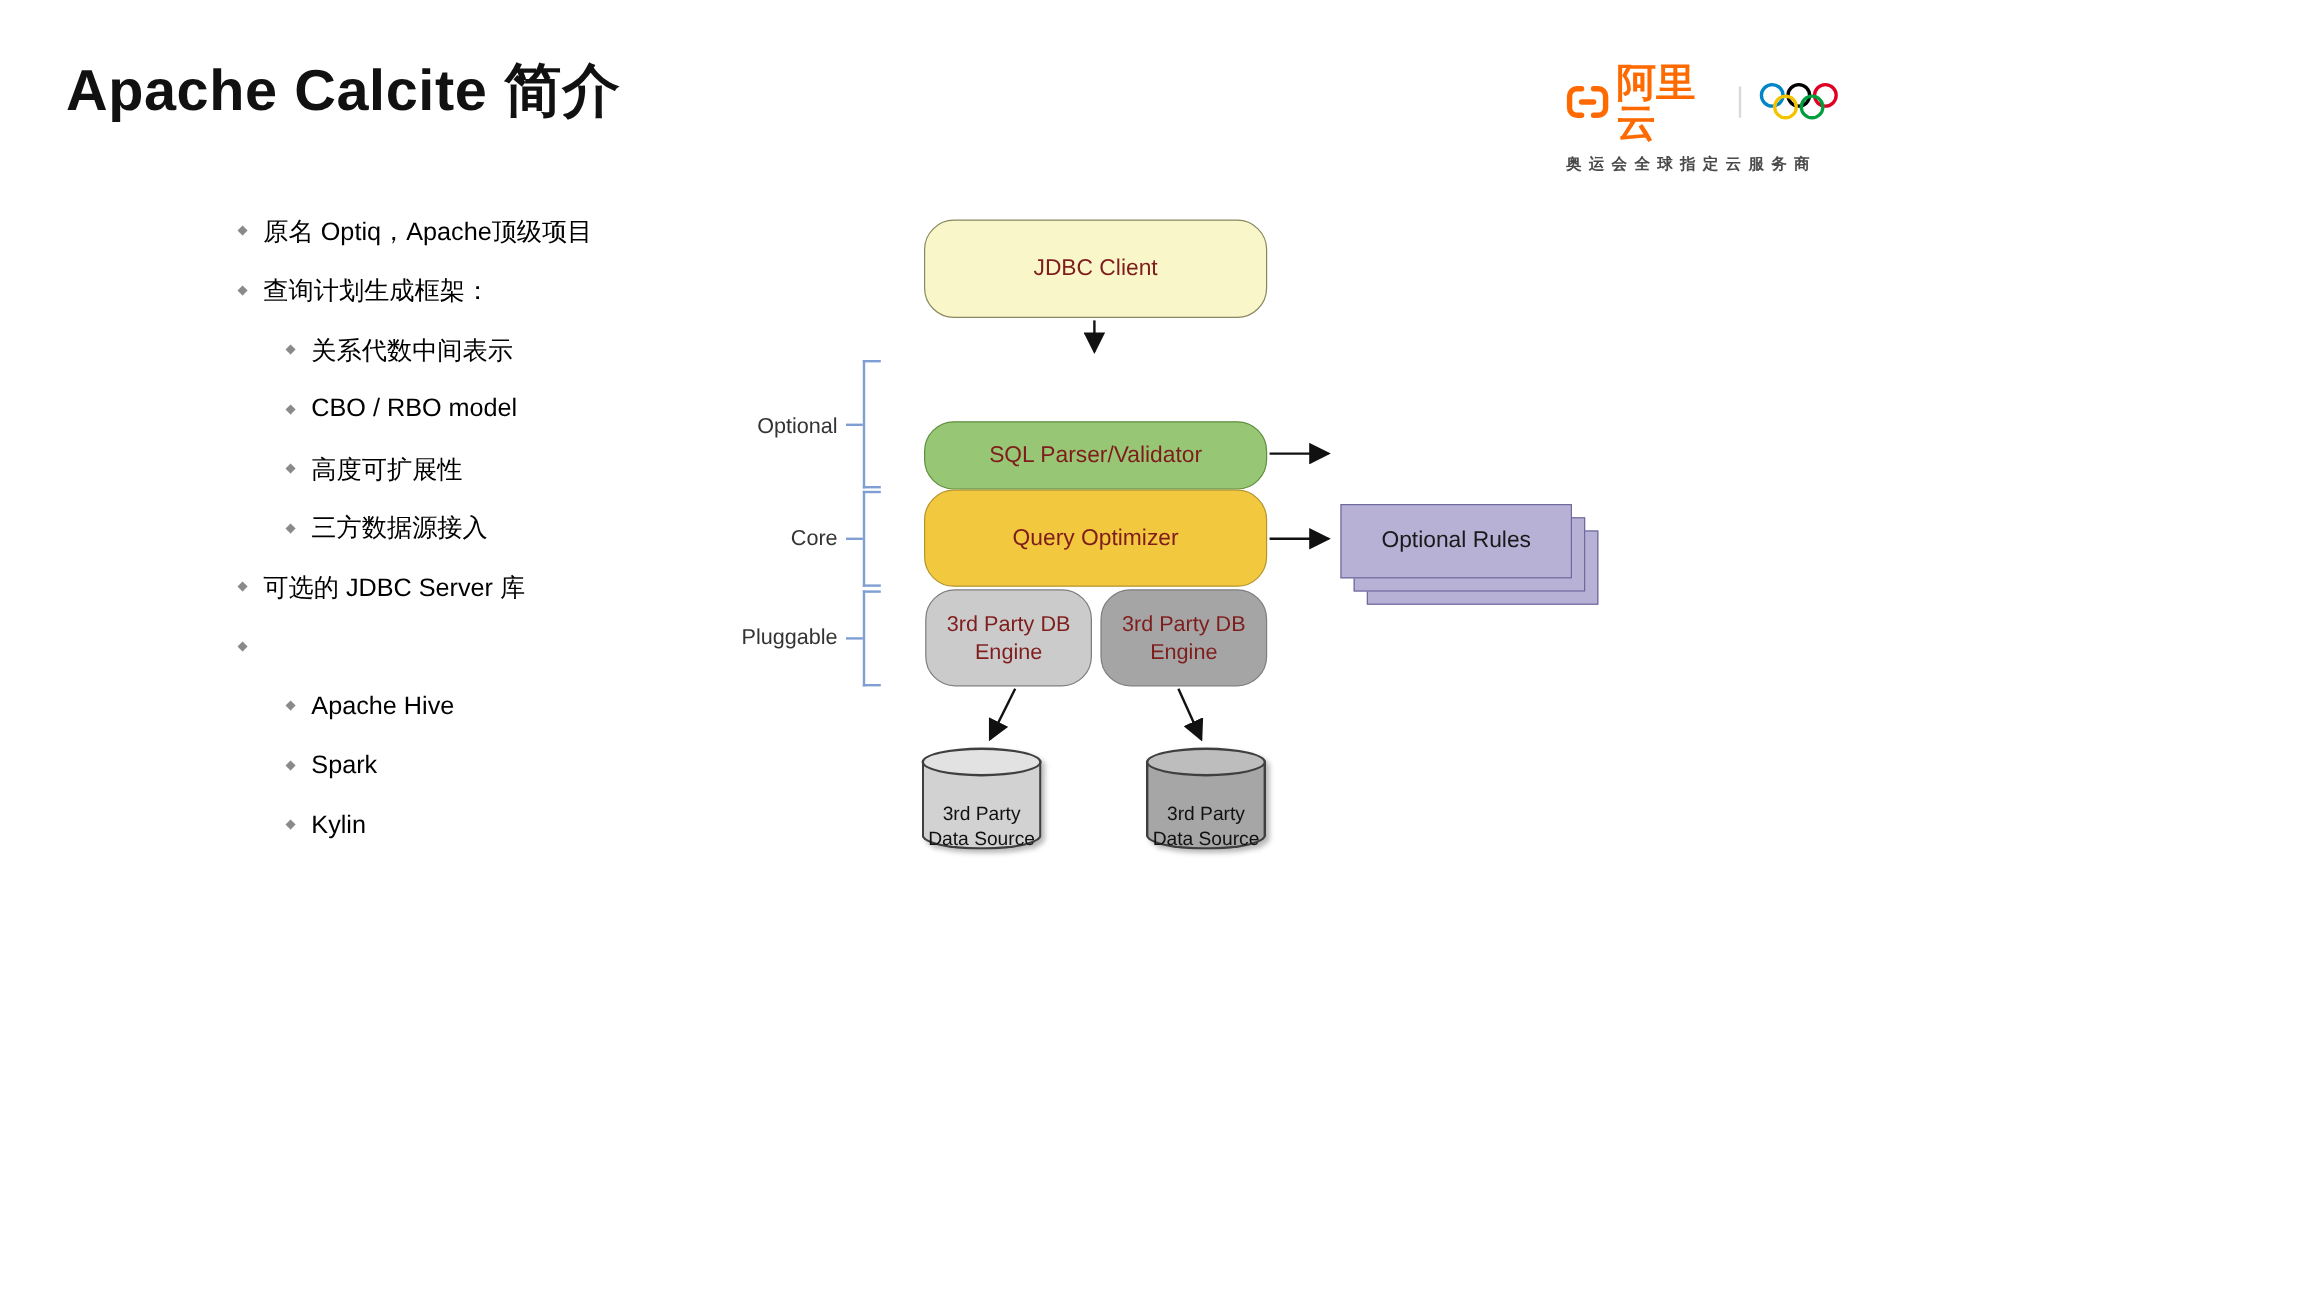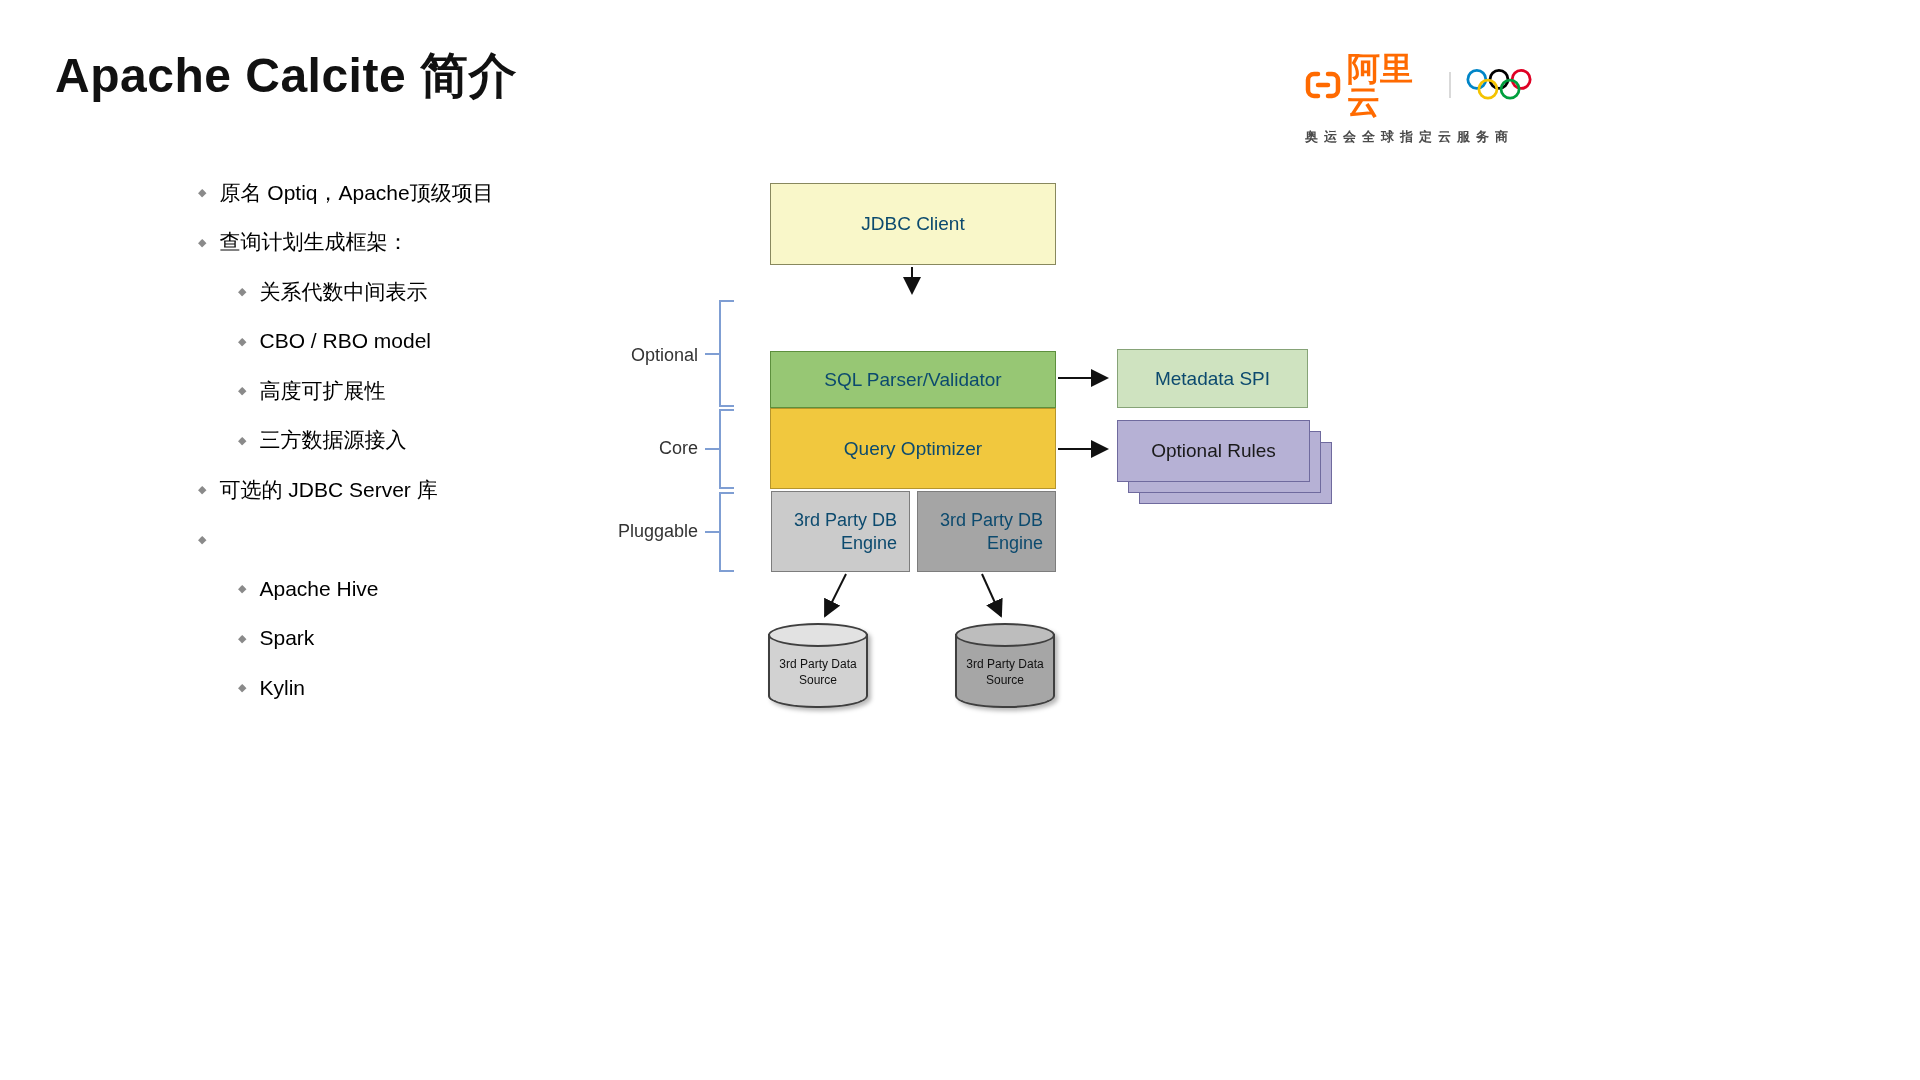--- a/index.html
+++ b/index.html
@@ -25,21 +25,21 @@
   }
   
   .bullets{position:absolute;left:198px;top:168px;width:520px;}
   .li{height:49.5px;display:flex;align-items:center;}
   .li.l2{padding-left:40px;}
   .mk{font-size:11px;color:#8a8a8a;margin-right:13px;line-height:1;}
   .tx{font-size:21px;color:#000000;white-space:nowrap;}
   
   .dbox{
     position:absolute;display:flex;align-items:center;justify-content:center;
-    text-align:right;font-size:19px;color:#0c4a6e;box-sizing:border-box;line-height:1.25;
+    text-align:center;font-size:19px;color:#7f1d1d;box-sizing:border-box;line-height:1.25;border-radius:25px;
   }
   .jdbc-client{left:770px;top:183px;width:286px;height:82px;background:#f9f7c9;border:1.5px solid #88885e;}
   .jdbc-server{left:770px;top:299px;width:286px;height:52px;background:#8bbf63;border:1px solid #5d8f3d;}
   .sql-parser{left:770px;top:351px;width:286px;height:57px;background:#97c774;border:1px solid #5d8f3d;}
   .query-optimizer{left:770px;top:408px;width:286px;height:81px;background:#f1c83e;border:1px solid #b5952c;}
   .db-left{left:771px;top:491px;width:139px;height:81px;background:#cbcbcb;border:1px solid #7d7d7d;font-size:18px;padding:0 12px;}
   .db-right{left:917px;top:491px;width:139px;height:81px;background:#a5a5a5;border:1px solid #7d7d7d;font-size:18px;padding:0 12px;}
   .metadata-spi{left:1117px;top:349px;width:191px;height:59px;background:#cfe3c0;border:1px solid #86a377;}
   .pr-box{position:absolute;width:193px;height:62px;background:#b6b1d5;border:1px solid #6f6a9e;box-sizing:border-box;}
   .pr-back2{left:1139px;top:442px;}
@@ -62,21 +62,21 @@
   .lb-core{left:588px;top:438px;}
   .lb-pluggable{left:588px;top:521px;}
   
   .cyl{position:absolute;width:100px;height:94px;filter:drop-shadow(3px 3px 2px rgba(0,0,0,0.28));}
   .cyl-left{left:768px;top:623px;}
   .cyl-right{left:955px;top:623px;}
   .cyl-top{position:absolute;left:0;top:0;width:96px;height:20px;border:2px solid #3f3f3f;border-radius:50%;background:#e2e2e2;z-index:2;box-sizing:content-box;}
   .cyl-body{position:absolute;left:0;top:11px;width:96px;height:72px;background:#d2d2d2;border:2px solid #3f3f3f;border-top:none;border-radius:0 0 48px 48px / 0 0 12px 12px;z-index:1;box-sizing:content-box;}
   .cyl.dark .cyl-top{background:#bdbdbd;}
   .cyl.dark .cyl-body{background:#a6a6a6;}
-  .cyl-label{position:absolute;left:0;top:34px;width:100px;text-align:center;font-size:12px;line-height:1.3;z-index:3;color:#111;}
+  .cyl-label{position:absolute;left:0;top:46px;width:100px;text-align:center;font-size:16px;line-height:1.3;z-index:3;color:#111;}
   
   .arrows{position:absolute;left:0;top:0;pointer-events:none;}
 </style>
 </head>
 <body>
 
 <div class="slide">
 
   <h1 class="title">Apache Calcite 简介</h1>
 
@@ -155,21 +155,20 @@
   <div class="side-label lb-pluggable">Pluggable</div>
   <div class="bracket br-optional"></div>
   <div class="bracket br-core"></div>
   <div class="bracket br-pluggable"></div>
 
   <div class="dbox jdbc-client">JDBC Client</div>
   <div class="dbox sql-parser">SQL Parser/Validator</div>
   <div class="dbox query-optimizer">Query Optimizer</div>
   <div class="dbox db-left">3rd Party DB Engine</div>
   <div class="dbox db-right">3rd Party DB Engine</div>
-  <div class="dbox metadata-spi">Metadata SPI</div>
 
   <div class="pr-box pr-back2"></div>
   <div class="pr-box pr-back1"></div>
   <div class="pr-box pr-front">Optional Rules</div>
 
   <div class="cyl cyl-left">
     <div class="cyl-body"></div>
     <div class="cyl-top"></div>
     <div class="cyl-label">3rd Party Data Source</div>
   </div>

